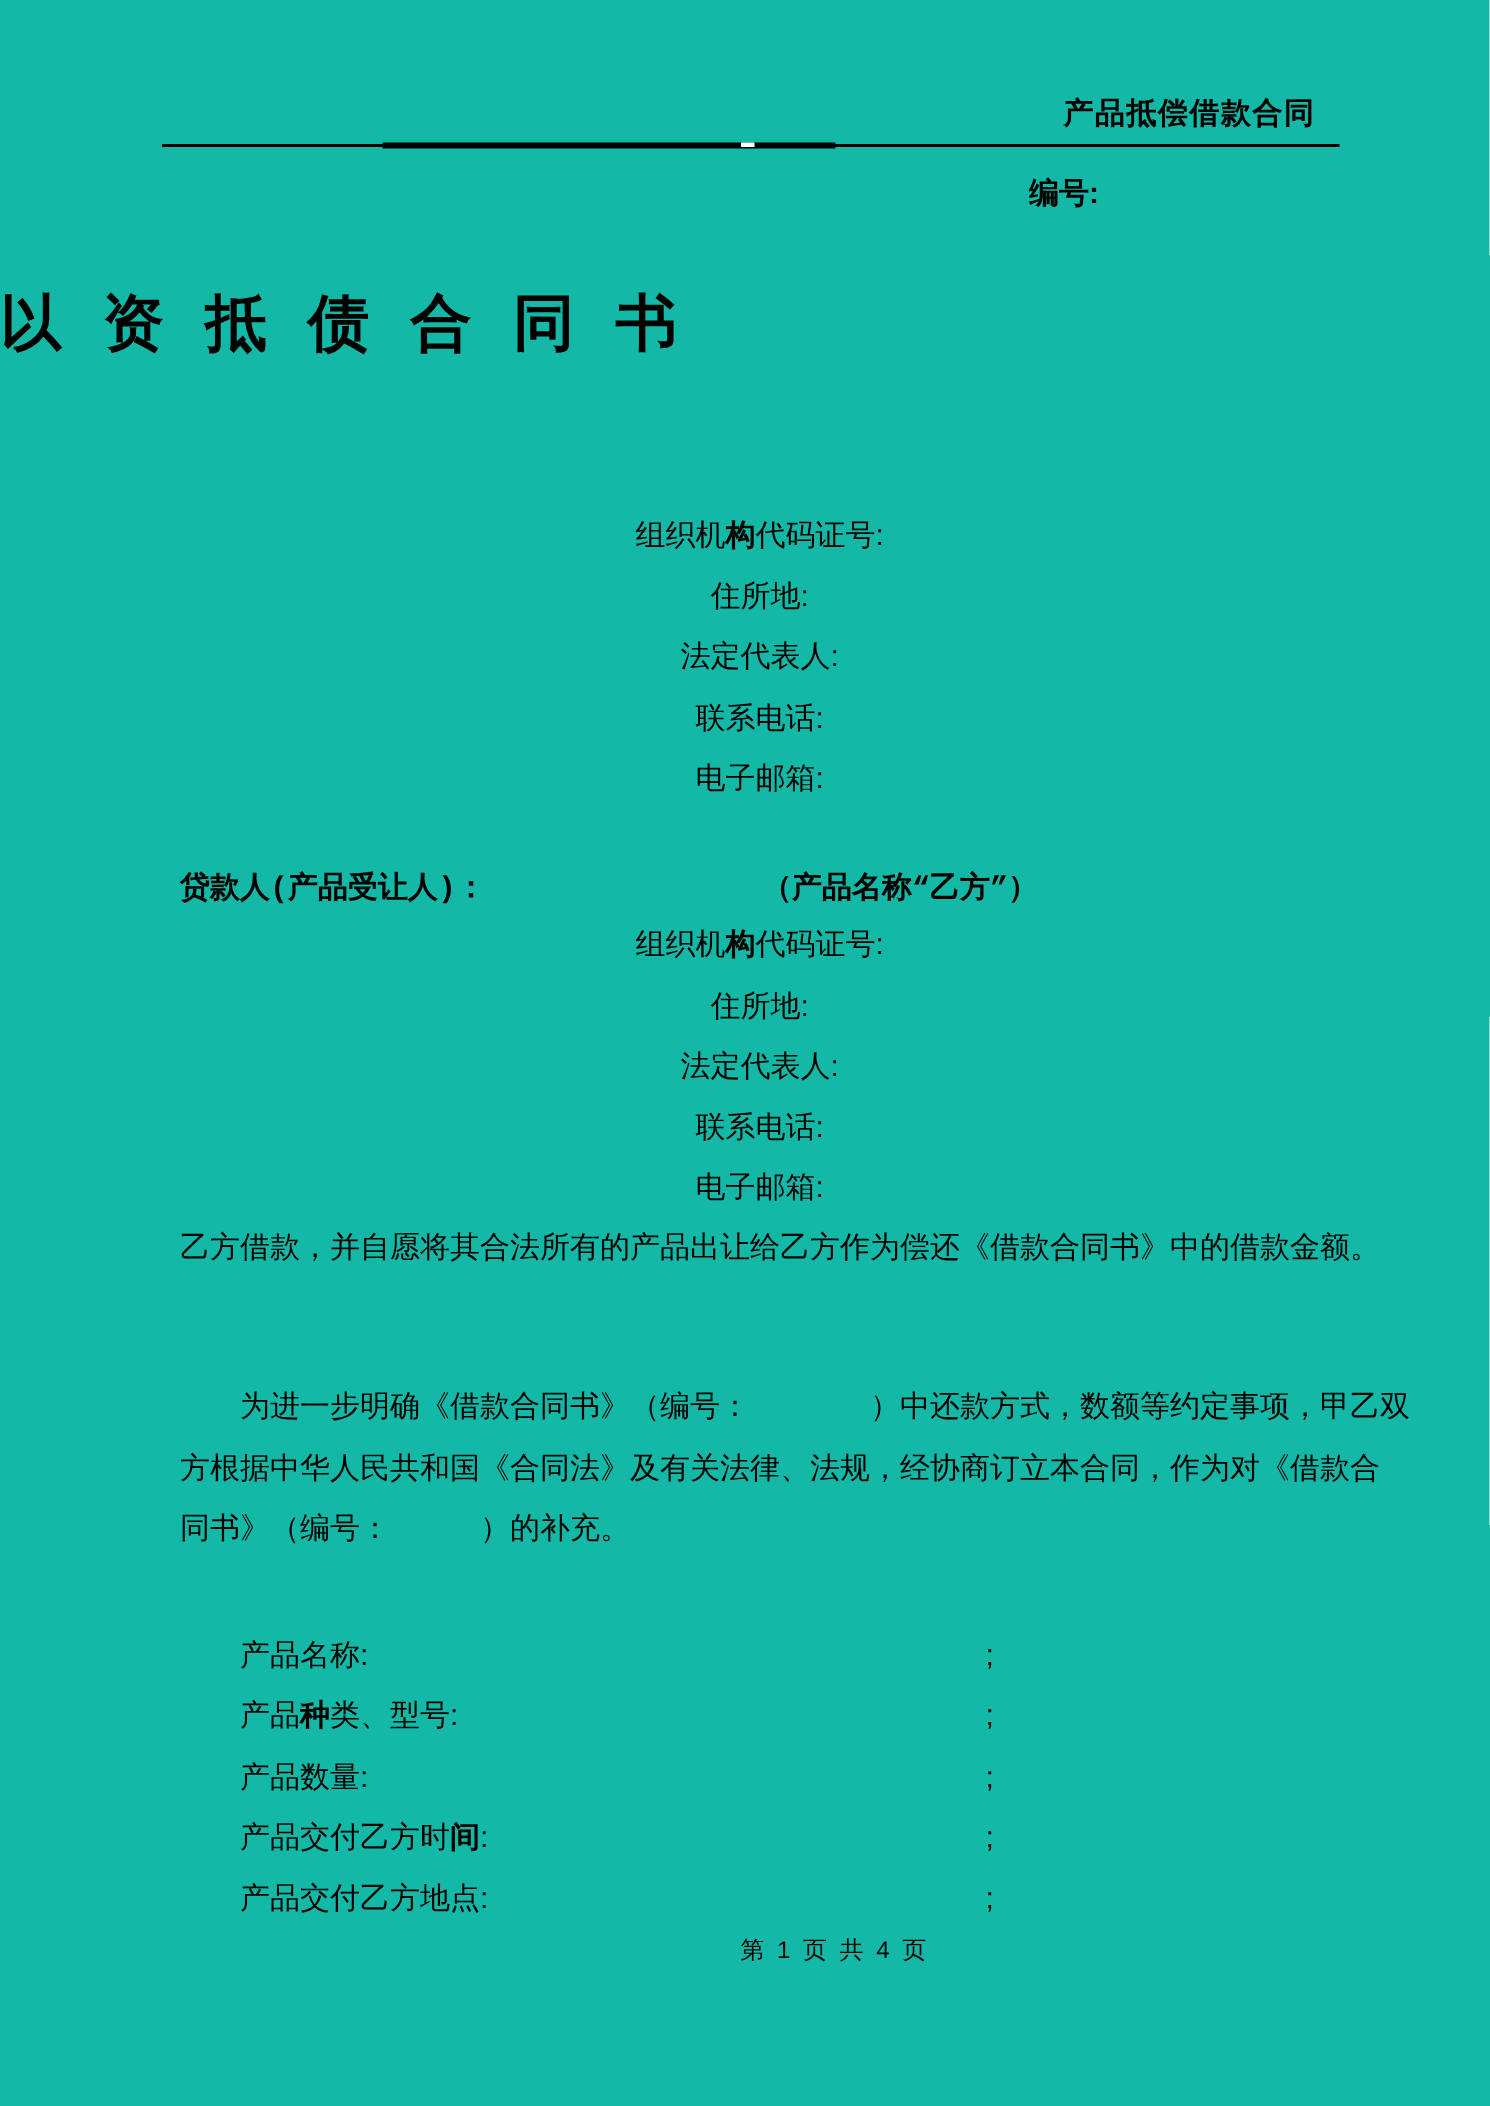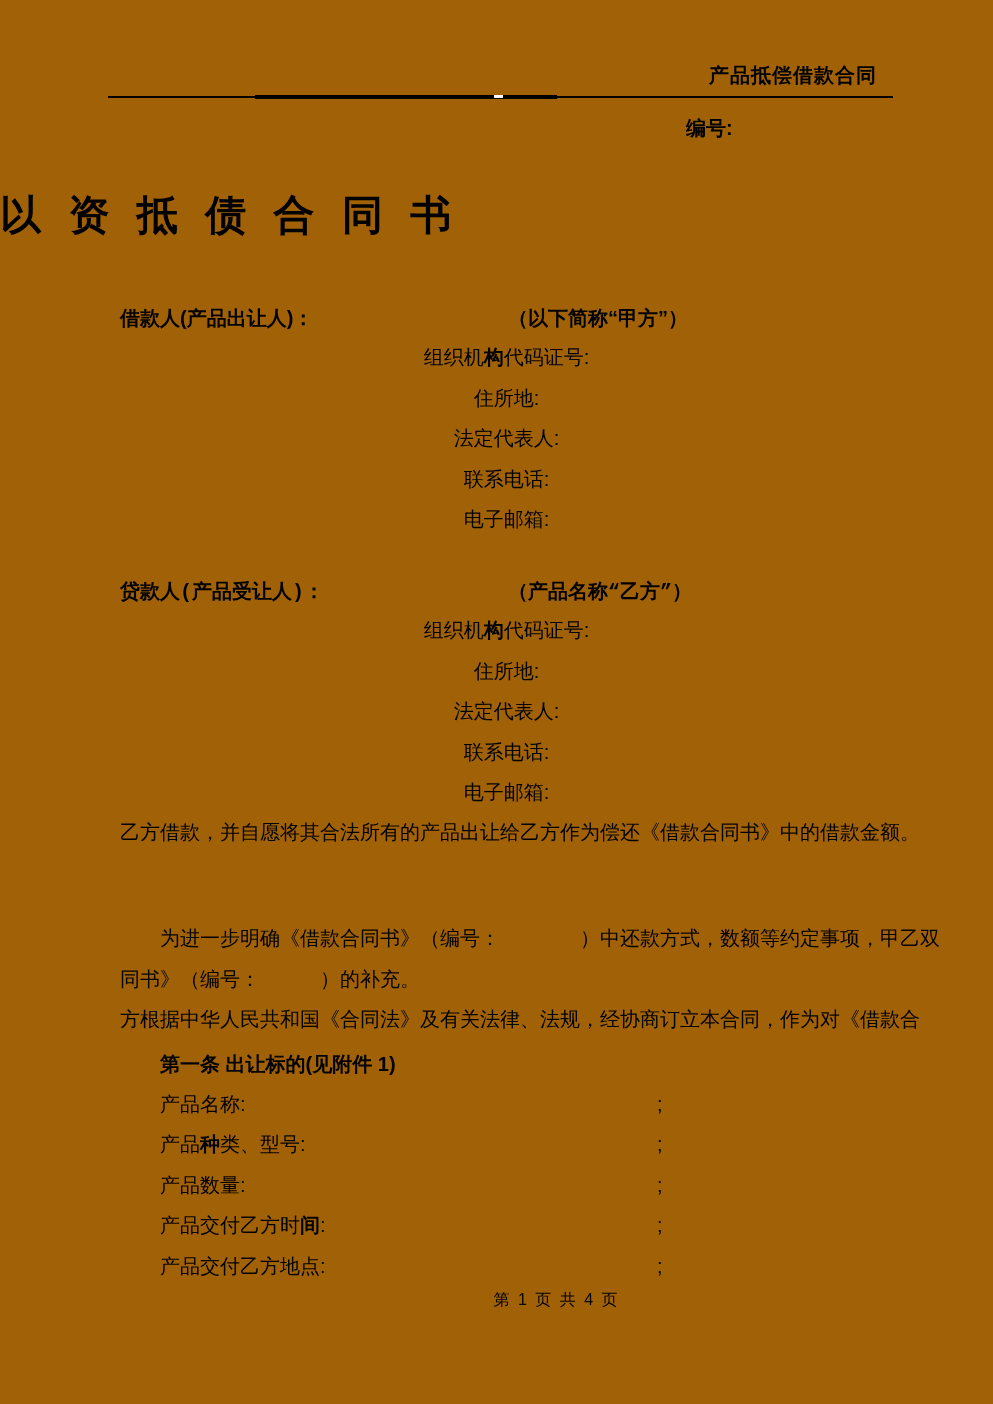--- a/index.html
+++ b/index.html
@@ -4,21 +4,21 @@
 <style>
   html, body {
     margin: 0;
     padding: 0;
     background: #ffffff;
   }
   .page {
     position: relative;
     width: 993px;
     height: 1404px;
-    background: #a16207;
+    background: #14b8a6;
     color: #000000;
     font-family: "Liberation Sans", sans-serif;
     overflow: hidden;
   }
   .abs { position: absolute; }
 
   
   .header-text {
     top: 62px;
     right: 116px;
@@ -105,24 +105,20 @@
   <div class="abs header-rule">
     <div class="rule-base"></div>
     <div class="rule-thick"></div>
     <div class="rule-notch"></div>
   </div>
 
   <div class="abs doc-number">编号:</div>
 
   <div class="abs doc-title">以 资 抵 债 合 同 书</div>
 
-  <div class="abs party-heading party-a-heading">
-    <span class="role">借款人(产品出让人)：</span>
-    <span class="alias">（以下简称“甲方”）</span>
-  </div>
   <div class="abs party-fields party-a-fields">
     <div class="field-row">组织机<b>构</b>代码证号:</div>
     <div class="field-row">住所地:</div>
     <div class="field-row">法定代表人:</div>
     <div class="field-row">联系电话:</div>
     <div class="field-row">电子邮箱:</div>
   </div>
 
   <div class="abs party-heading party-b-heading">
     <span class="role">贷款人(产品受让人)：</span>
@@ -135,25 +131,24 @@
     <div class="field-row">联系电话:</div>
     <div class="field-row">电子邮箱:</div>
   </div>
 
   <div class="abs paragraph p1">
     <div class="para-line">乙方借款，并自愿将其合法所有的产品出让给乙方作为偿还《借款合同书》中的借款金额。</div>
   </div>
 
   <div class="abs paragraph p2">
     <div class="para-line first">为进一步明确《借款合同书》（编号：　　　　）中还款方式，数额等约定事项，甲乙双</div>
+    <div class="para-line">方根据中华人民共和国《合同法》及有关法律、法规，经协商订立本合同，作为对《借款合</div>
     <div class="para-line">同书》（编号：　　　）的补充。</div>
-    <div class="para-line">方根据中华人民共和国《合同法》及有关法律、法规，经协商订立本合同，作为对《借款合</div>
   </div>
 
-  <div class="abs section-heading">第一条 出让标的(见附件 1)</div>
   <div class="abs product-list">
     <div class="product-row">
       <span class="label">产品名称:</span>
       <span class="suffix">;</span>
     </div>
     <div class="product-row">
       <span class="label">产品<b>种</b>类、型号:</span>
       <span class="suffix">;</span>
     </div>
     <div class="product-row">

